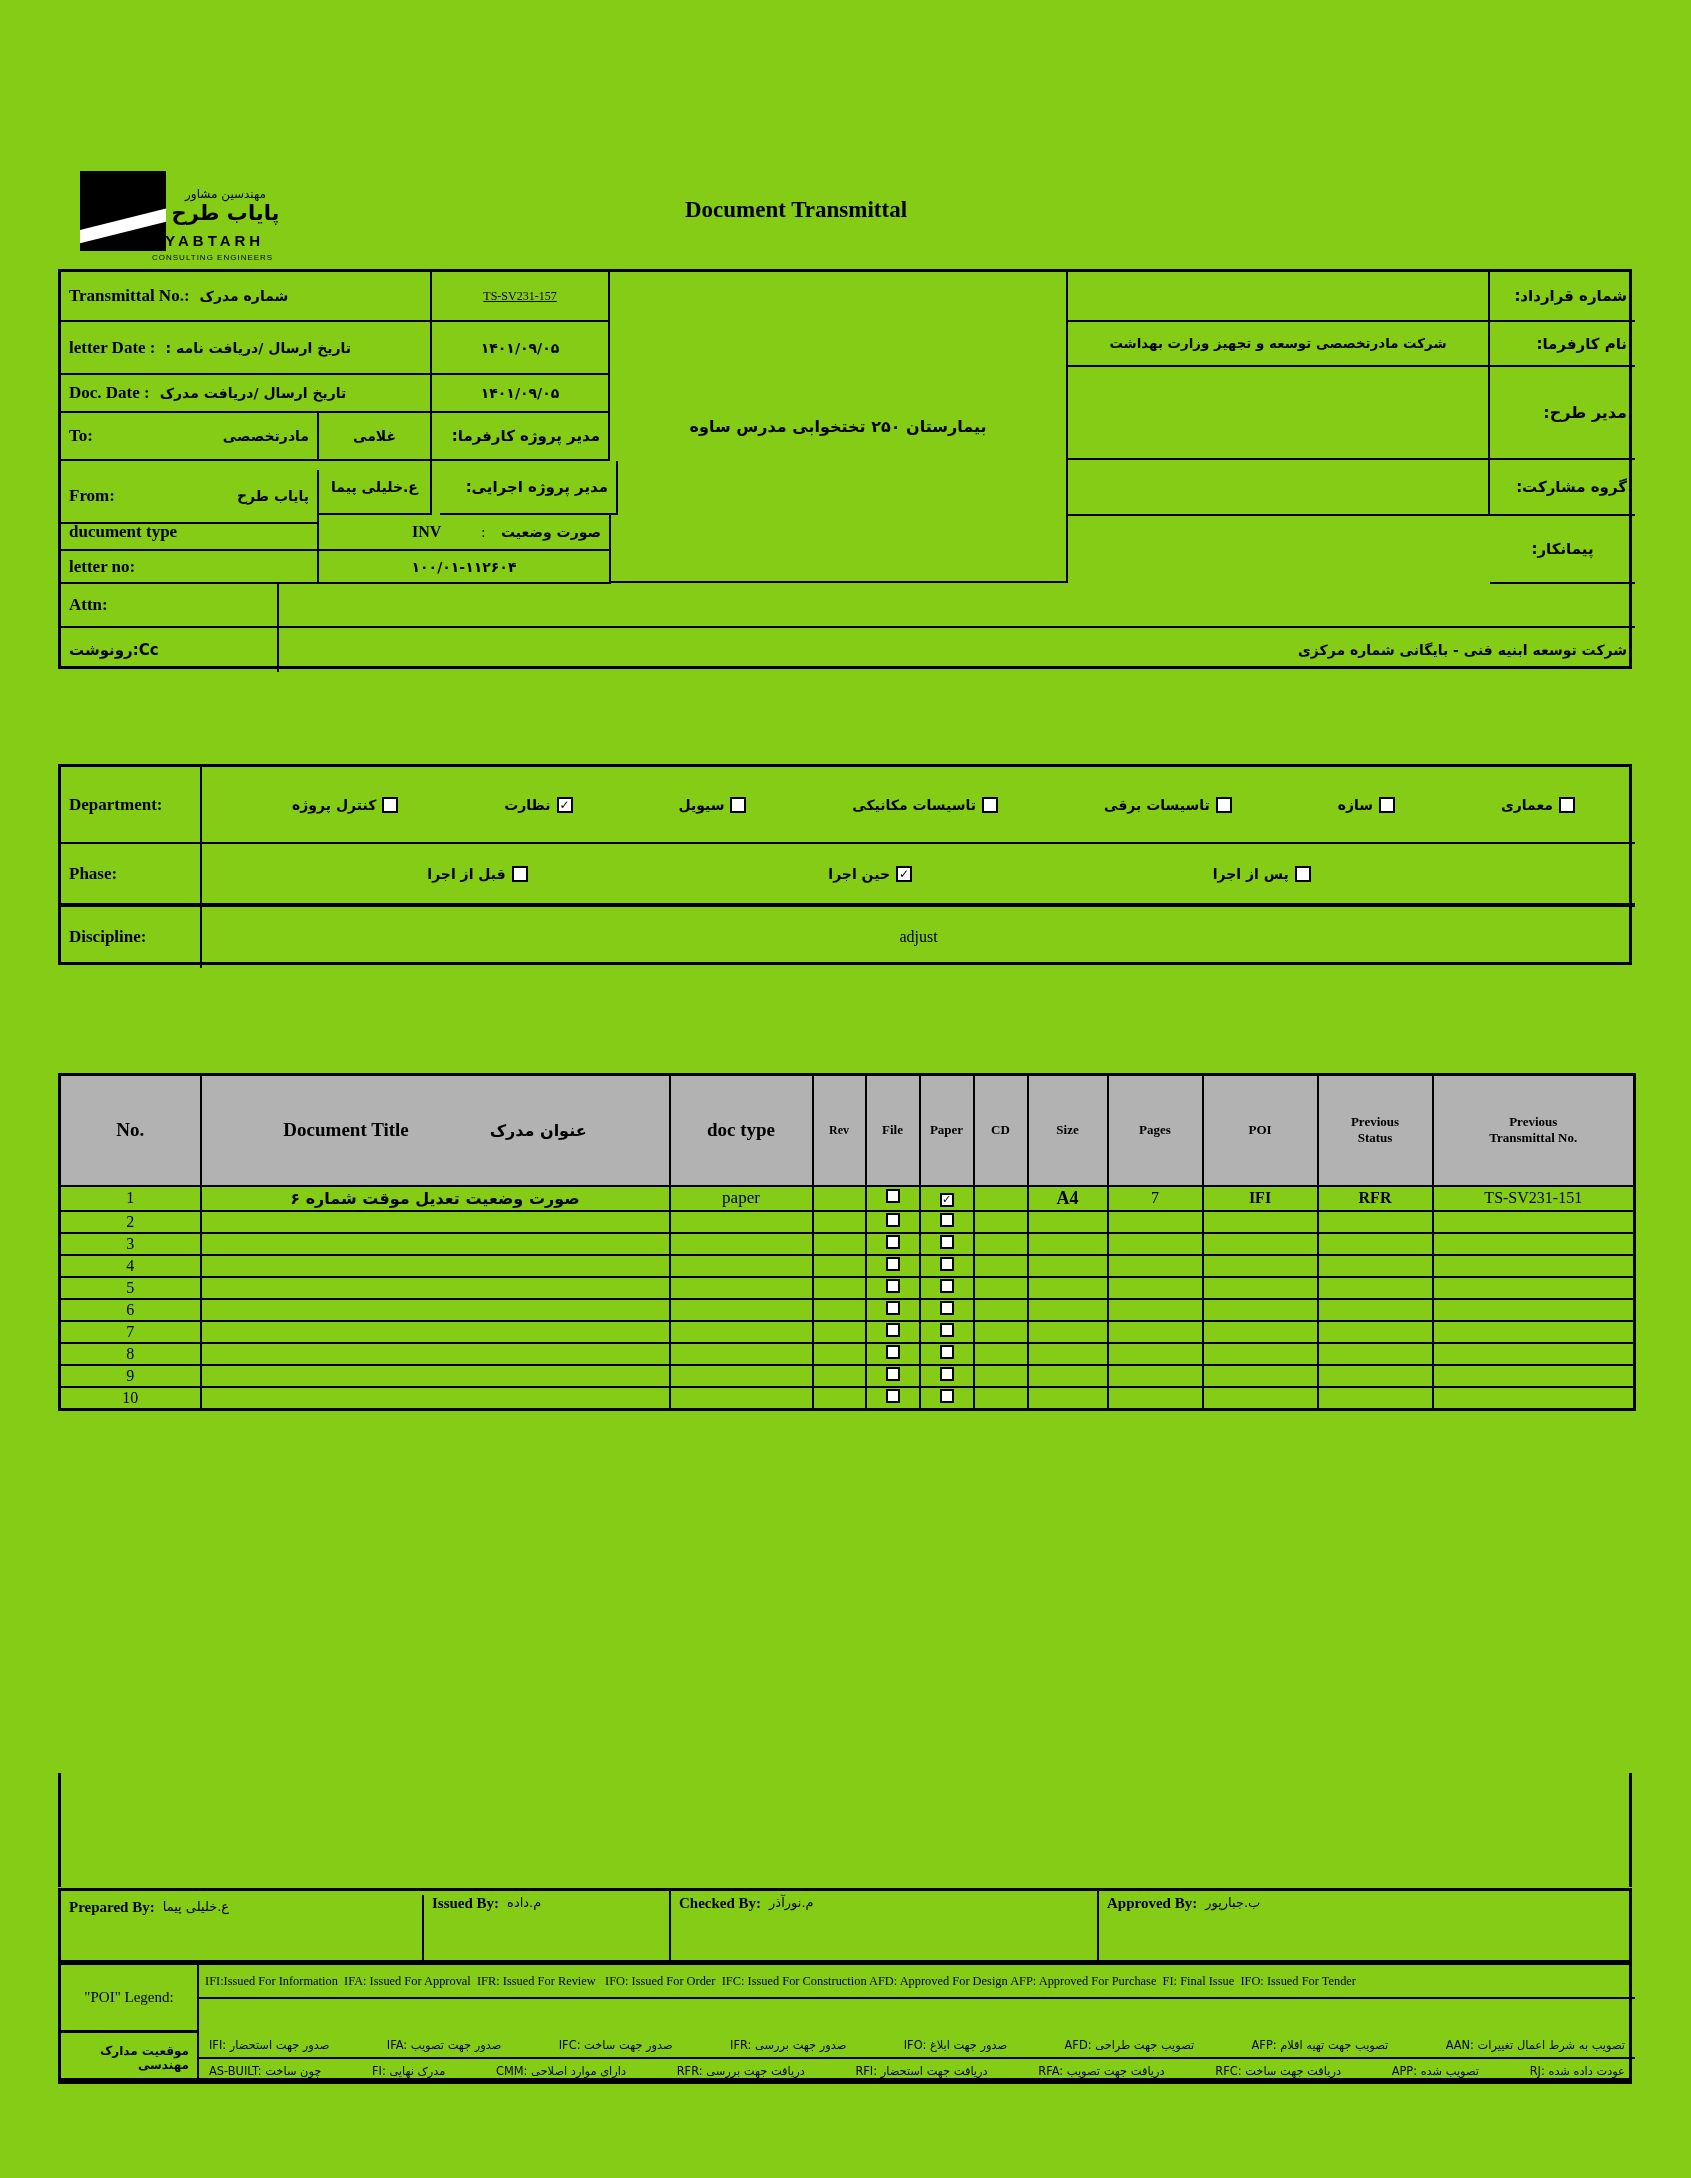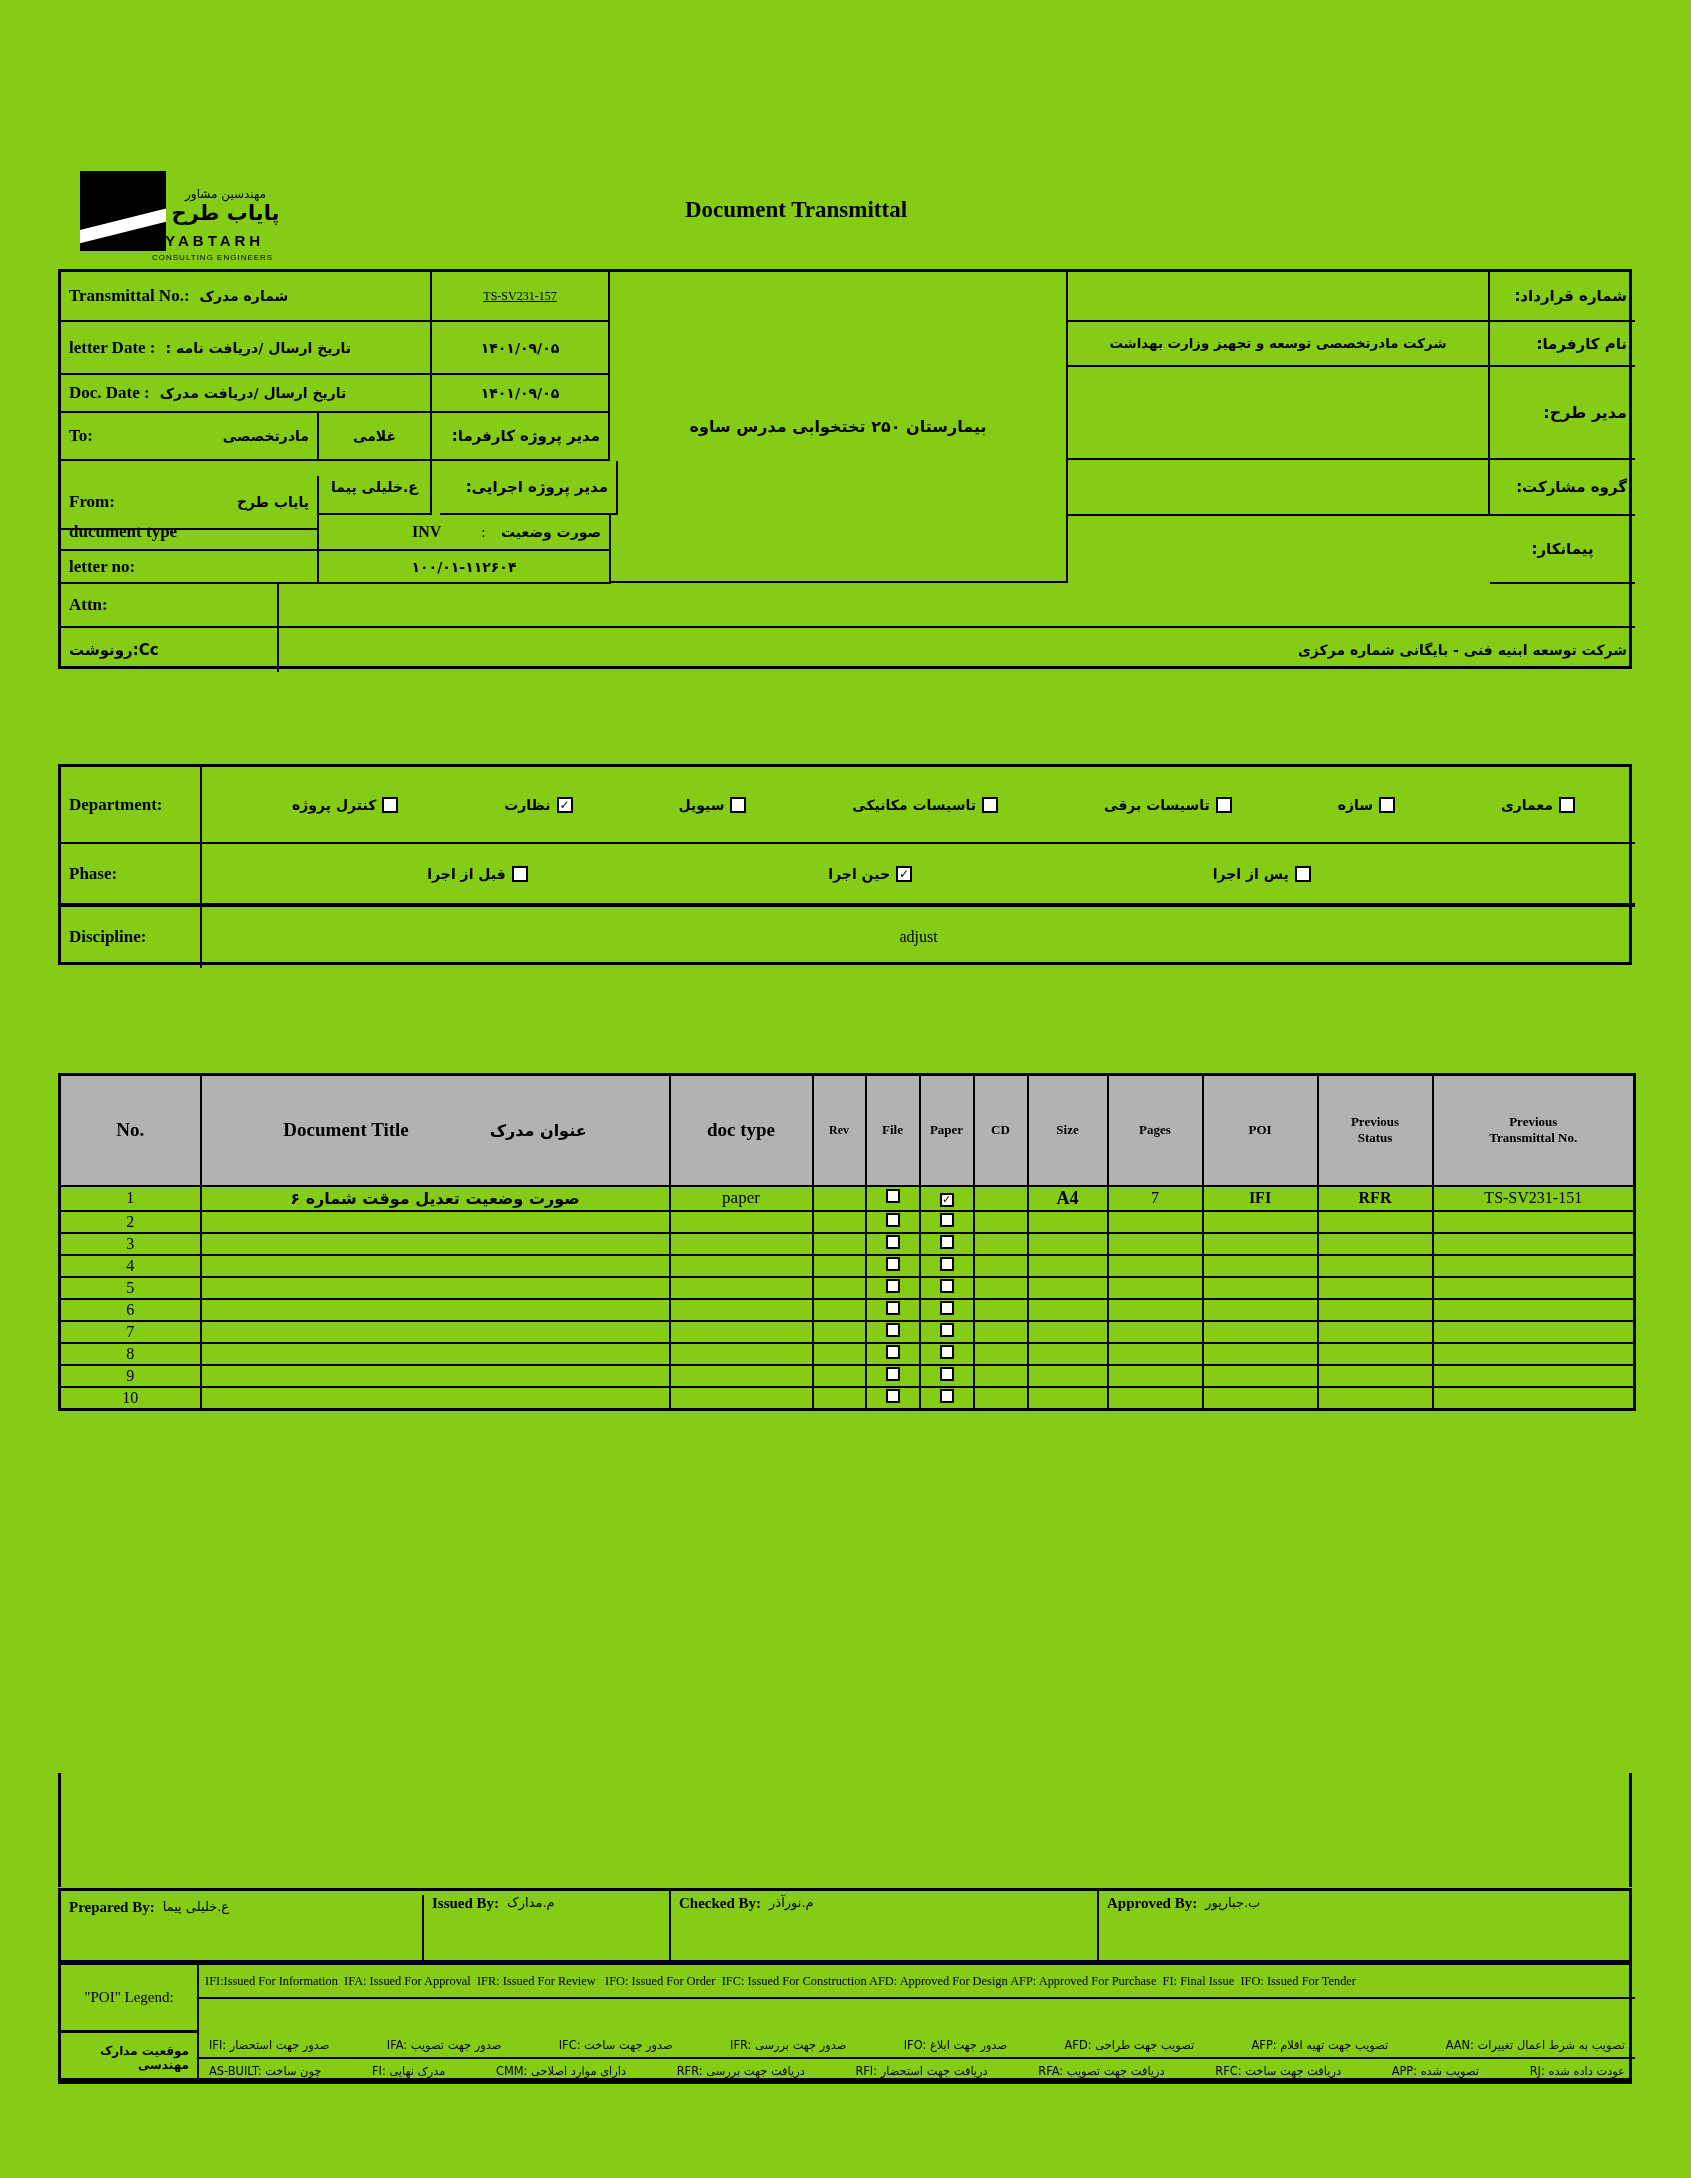--- a/index.html
+++ b/index.html
@@ -100,21 +100,21 @@
       <span class="en-label">To:</span>
       <span class="fa fa-label">مادرتخصصی</span>
     </div>
     <div class="c center" style="left:258px;top:141px;width:113px;height:48px;">
       <span class="fa fa-label">غلامی</span>
     </div>
     <div class="c" style="left:371px;top:141px;width:178px;height:48px;justify-content:flex-end;">
       <span class="fa fa-label" style="font-size:15px;">مدیر پروژه کارفرما:</span>
     </div>
 
-    <div class="c between" style="left:0;top:204px;width:258px;height:54px;align-items:center;">
+    <div class="c between" style="left:0;top:198px;width:258px;height:54px;align-items:center;">
       <span class="en-label">From:</span>
       <span class="fa fa-label">پایاب طرح</span>
     </div>
     <div class="c center" style="left:258px;top:189px;width:113px;height:54px;">
       <span class="fa fa-label">ع.خلیلی پیما</span>
     </div>
     <div class="c" style="left:371px;top:189px;width:178px;height:54px;justify-content:flex-end;margin-left:8px;">
       <span class="fa fa-label" style="font-size:15px;">مدیر پروژه اجرایی:</span>
     </div>
 
@@ -483,21 +483,21 @@
 
   <div class="abs" style="left:58px;top:1773px;width:1574px;height:114px;border-left:3px solid #000;border-right:3px solid #000;box-sizing:border-box;"></div>
 
   <div class="blk" style="left:58px;top:1888px;width:1574px;height:75px;">
     <div class="sig-cell" style="left:0;top:4px;width:363px;height:69px;">
       <span>Prepared By:</span>
       <span class="sig-name">ع.خلیلی پیما</span>
     </div>
     <div class="sig-cell" style="left:363px;top:0;width:247px;height:69px;">
       <span>Issued By:</span>
-      <span class="sig-name">م.مدارک</span>
+      <span class="sig-name">م.داده</span>
     </div>
     <div class="sig-cell" style="left:610px;top:0;width:428px;height:69px;">
       <span>Checked By:</span>
       <span class="sig-name">م.نورآذر</span>
     </div>
     <div class="sig-cell" style="left:1038px;top:0;width:536px;height:69px;border-right:none;">
       <span>Approved By:</span>
       <span class="sig-name">ب.جبارپور</span>
     </div>
   </div>

